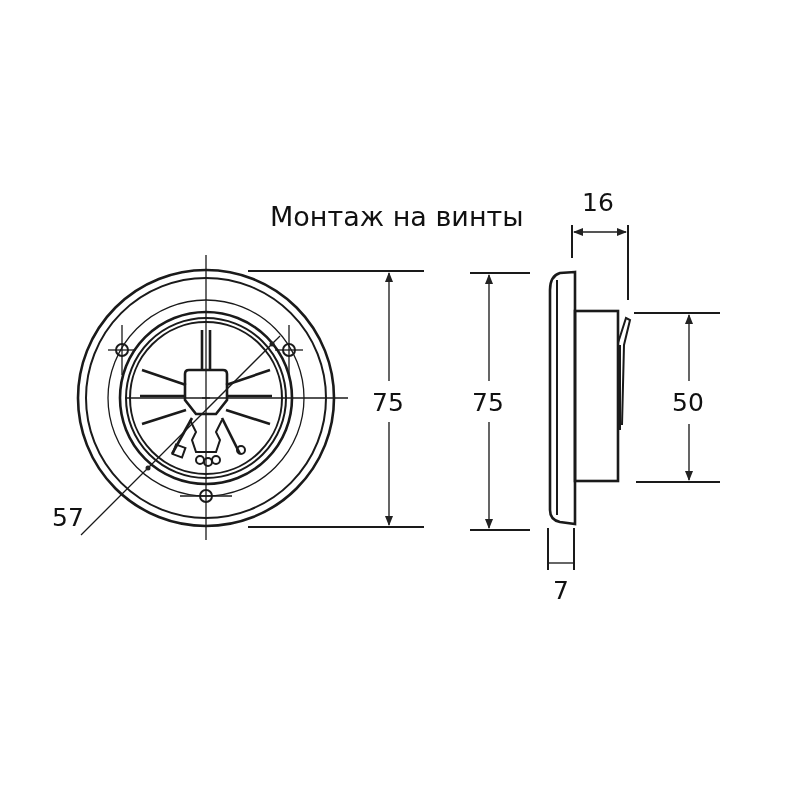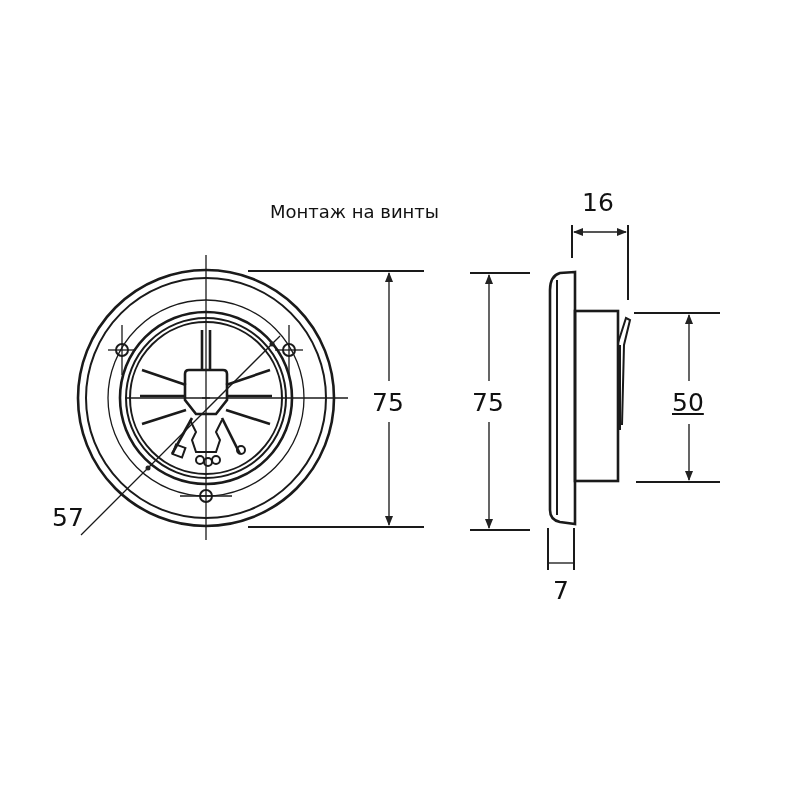--- a/index.html
+++ b/index.html
@@ -1,19 +1,19 @@
 <!DOCTYPE html>
 <html><head>
   <meta charset="utf-8">
   <style>
     html, body { margin: 0; padding: 0; background: #ffffff; }
     body { width: 800px; height: 800px; position: relative; overflow: hidden; font-family: "Liberation Sans", "DejaVu Sans", sans-serif; }
     #drawing { position: absolute; left: 0; top: 0; width: 800px; height: 800px; }
     .lbl { position: absolute; color: #111111; font-family: "DejaVu Sans", "Liberation Sans", sans-serif; white-space: nowrap; line-height: 1; }
-    .title { left: 270px; top: 203px; font-size: 18px; }
+    .title { left: 270px; top: 203px; font-size: 27px; }
     .dim { font-size: 25px; }
     svg .ln { stroke: #1a1a1a; fill: none; }
     svg .thin { stroke-width: 1.3; }
     svg .med { stroke-width: 2; }
     svg .thick { stroke-width: 2.6; }
     svg .dimline { stroke: #555555; stroke-width: 1.8; fill: none; }
     svg .arrow { fill: #222222; stroke: none; }
   </style>
 </head>
 <body>
@@ -123,14 +123,14 @@
     <line class="dimline" x1="689" y1="315" x2="689" y2="381" marker-start="url(#arrStart)"></line>
     <line class="dimline" x1="689" y1="424" x2="689" y2="480" marker-end="url(#arrEnd)"></line>
   </g>
 </svg>
 
 <div class="lbl title">Монтаж на винты</div>
 <div class="lbl dim" style="left:372px; top:390px;">75</div>
 <div class="lbl dim" style="left:472px; top:390px;">75</div>
 <div class="lbl dim" style="left:52px; top:505px;">57</div>
 <div class="lbl dim" style="left:582px; top:190px;">16</div>
-<div class="lbl dim" style="left:672px; top:390px;text-decoration:underline;">50</div>
+<div class="lbl dim" style="left:672px; top:390px;">50</div>
 <div class="lbl dim" style="left:553px; top:578px;">7</div>
 
 </body></html>

